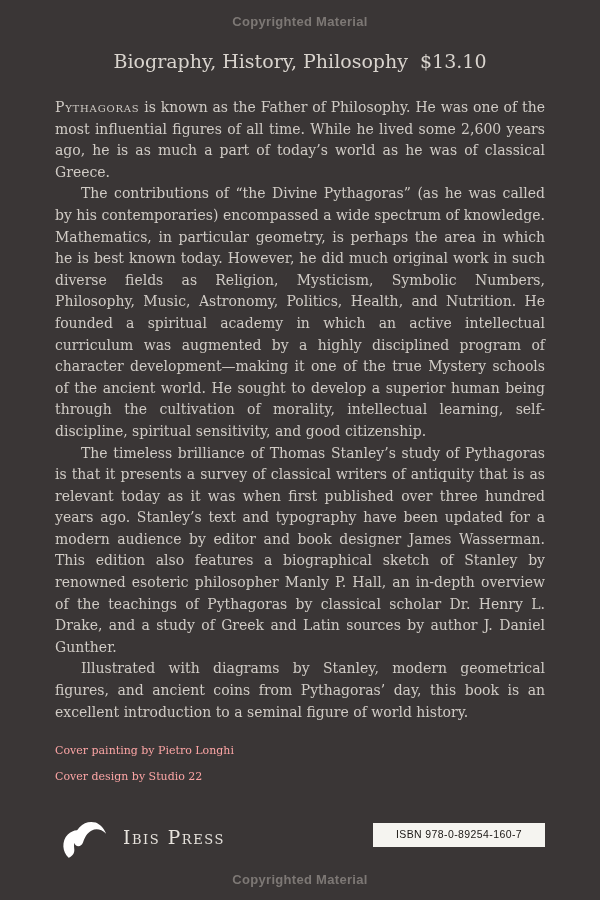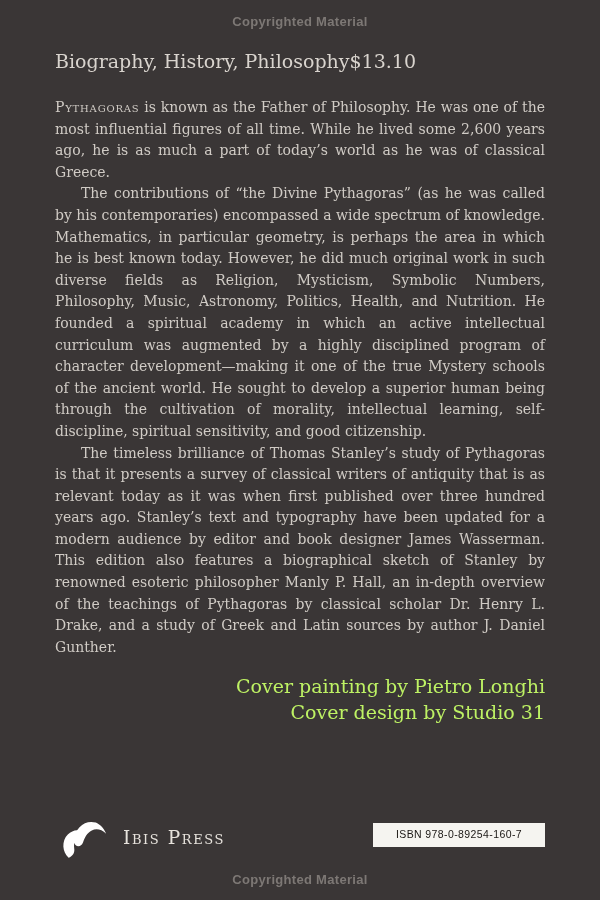--- a/index.html
+++ b/index.html
@@ -11,35 +11,35 @@
   }
   .watermark{
     position:absolute;left:0;right:0;text-align:center;
     font-family:"Liberation Sans",sans-serif;font-weight:700;
     font-size:13px;color:#7d7875;letter-spacing:.3px;
   }
   .wm-top{top:14px}
   .wm-bottom{bottom:13px}
 
   .meta-row{
-    display:flex;justify-content:flex-start;align-items:baseline;
-    margin-top:50px;font-size:19px;color:#d9d4ce;
+    display:flex;justify-content:center;align-items:baseline;
+    margin-top:50px;font-size:19px;color:#d9d4ce;gap:12px;
   }
 
   .body-text{
     margin-top:25px;text-align:justify;font-size:14px;
     line-height:21.6px;color:#d0cbc5;
   }
   .body-text p{margin:0;text-indent:26px;}
   .body-text p.first{text-indent:0;}
   .smallcaps{font-variant:small-caps;letter-spacing:.8px;}
 
   .credits{
-    margin-top:15px;text-align:right;font-size:19px;
-    line-height:26px;color:#bef264;
+    margin-top:15px;text-align:left;font-size:11px;
+    line-height:26px;color:#fca5a5;
   }
 
   .bottom-row{
     margin-top:auto;margin-bottom:34px;
     display:flex;justify-content:space-between;align-items:flex-start;
   }
   .publisher{display:flex;gap:12px;align-items:flex-start;}
   .logo{width:56px;text-align:center;}
   .logo svg{display:block;width:48px;height:50px;margin:0 auto;}
   .address{font-size:16.5px;line-height:23px;color:#e6e2dc;padding-top:10px;}
@@ -63,25 +63,26 @@
 
   <div class="meta-row">
     <span>Biography, History, Philosophy</span>
     <span>$13.10</span>
   </div>
 
   <div class="body-text">
     <p class="first"><span class="smallcaps">Pythagoras</span> <span>is known as the Father of Philosophy. He was one of the most influential figures of all time. While he lived some 2,600 years ago, he is as much a part of today’s world as he was of classical Greece.</span></p>
     <p>The contributions of “the Divine Pythagoras” (as he was called by his contemporaries) encompassed a wide spectrum of knowledge. Mathematics, in particular geometry, is perhaps the area in which he is best known today. However, he did much original work in such diverse fields as Religion, Mysticism, Symbolic Numbers, Philosophy, Music, Astronomy, Politics, Health, and Nutrition. He founded a spiritual academy in which an active intellectual curriculum was augmented by a highly disciplined program of character development—making it one of the true Mystery schools of the ancient world. He sought to develop a superior human being through the cultivation of morality, intellectual learning, self-discipline, spiritual sensitivity, and good citizenship.</p>
     <p>The timeless brilliance of Thomas Stanley’s study of Pythagoras is that it presents a survey of classical writers of antiquity that is as relevant today as it was when first published over three hundred years ago. Stanley’s text and typography have been updated for a modern audience by editor and book designer James Wasserman. This edition also features a biographical sketch of Stanley by renowned esoteric philosopher Manly P. Hall, an in-depth overview of the teachings of Pythagoras by classical scholar Dr. Henry L. Drake, and a study of Greek and Latin sources by author J. Daniel Gunther.</p>
+    <p>Illustrated with diagrams by Stanley, modern geometrical figures, and ancient coins from Pythagoras’ day, this book is an excellent introduction to a seminal figure of world history.</p>
   </div>
 
   <div class="credits">
     <div>Cover painting by Pietro Longhi</div>
-    <div>Cover design by Studio 31</div>
+    <div>Cover design by Studio 22</div>
   </div>
 
   <div class="bottom-row">
 
     <div class="publisher">
       <div class="logo">
         <svg viewBox="0 0 60 62" xmlns="http://www.w3.org/2000/svg">
           <path fill="#ffffff" d="M12 52 C4 45 3 31 11 23 C16 18 23 16 27 19 C21 25 18 32 19 40 C20 46 17 50 12 52 Z"></path>
           <path fill="#ffffff" d="M18 31 C20 14 33 4 46 8 C51 10 56 15 59 22 C53 16 46 15 41 18 C35 21 32 27 30 33 C27 40 20 39 18 31 Z"></path>
         </svg>

